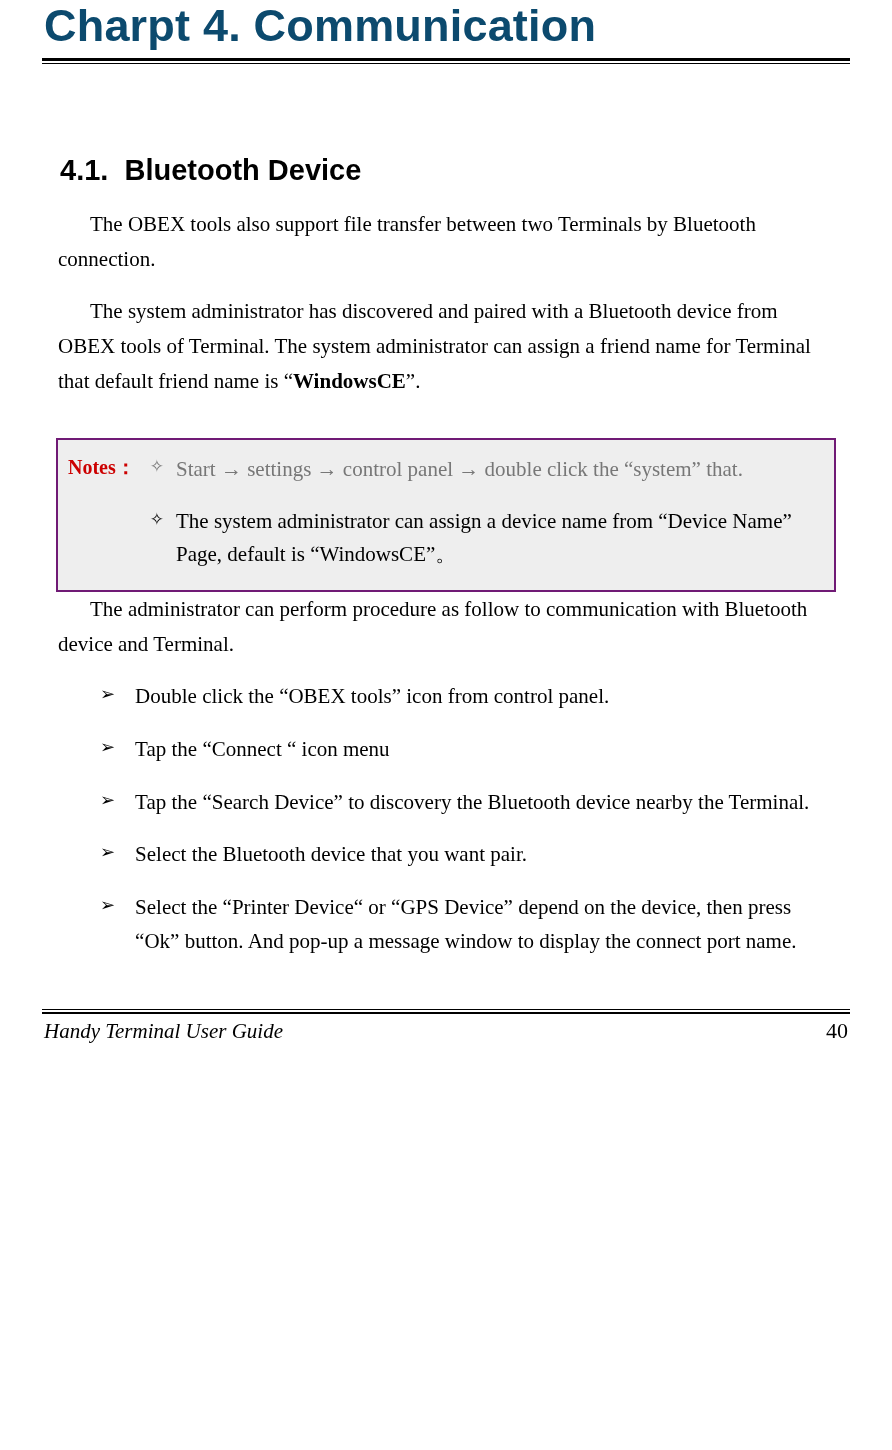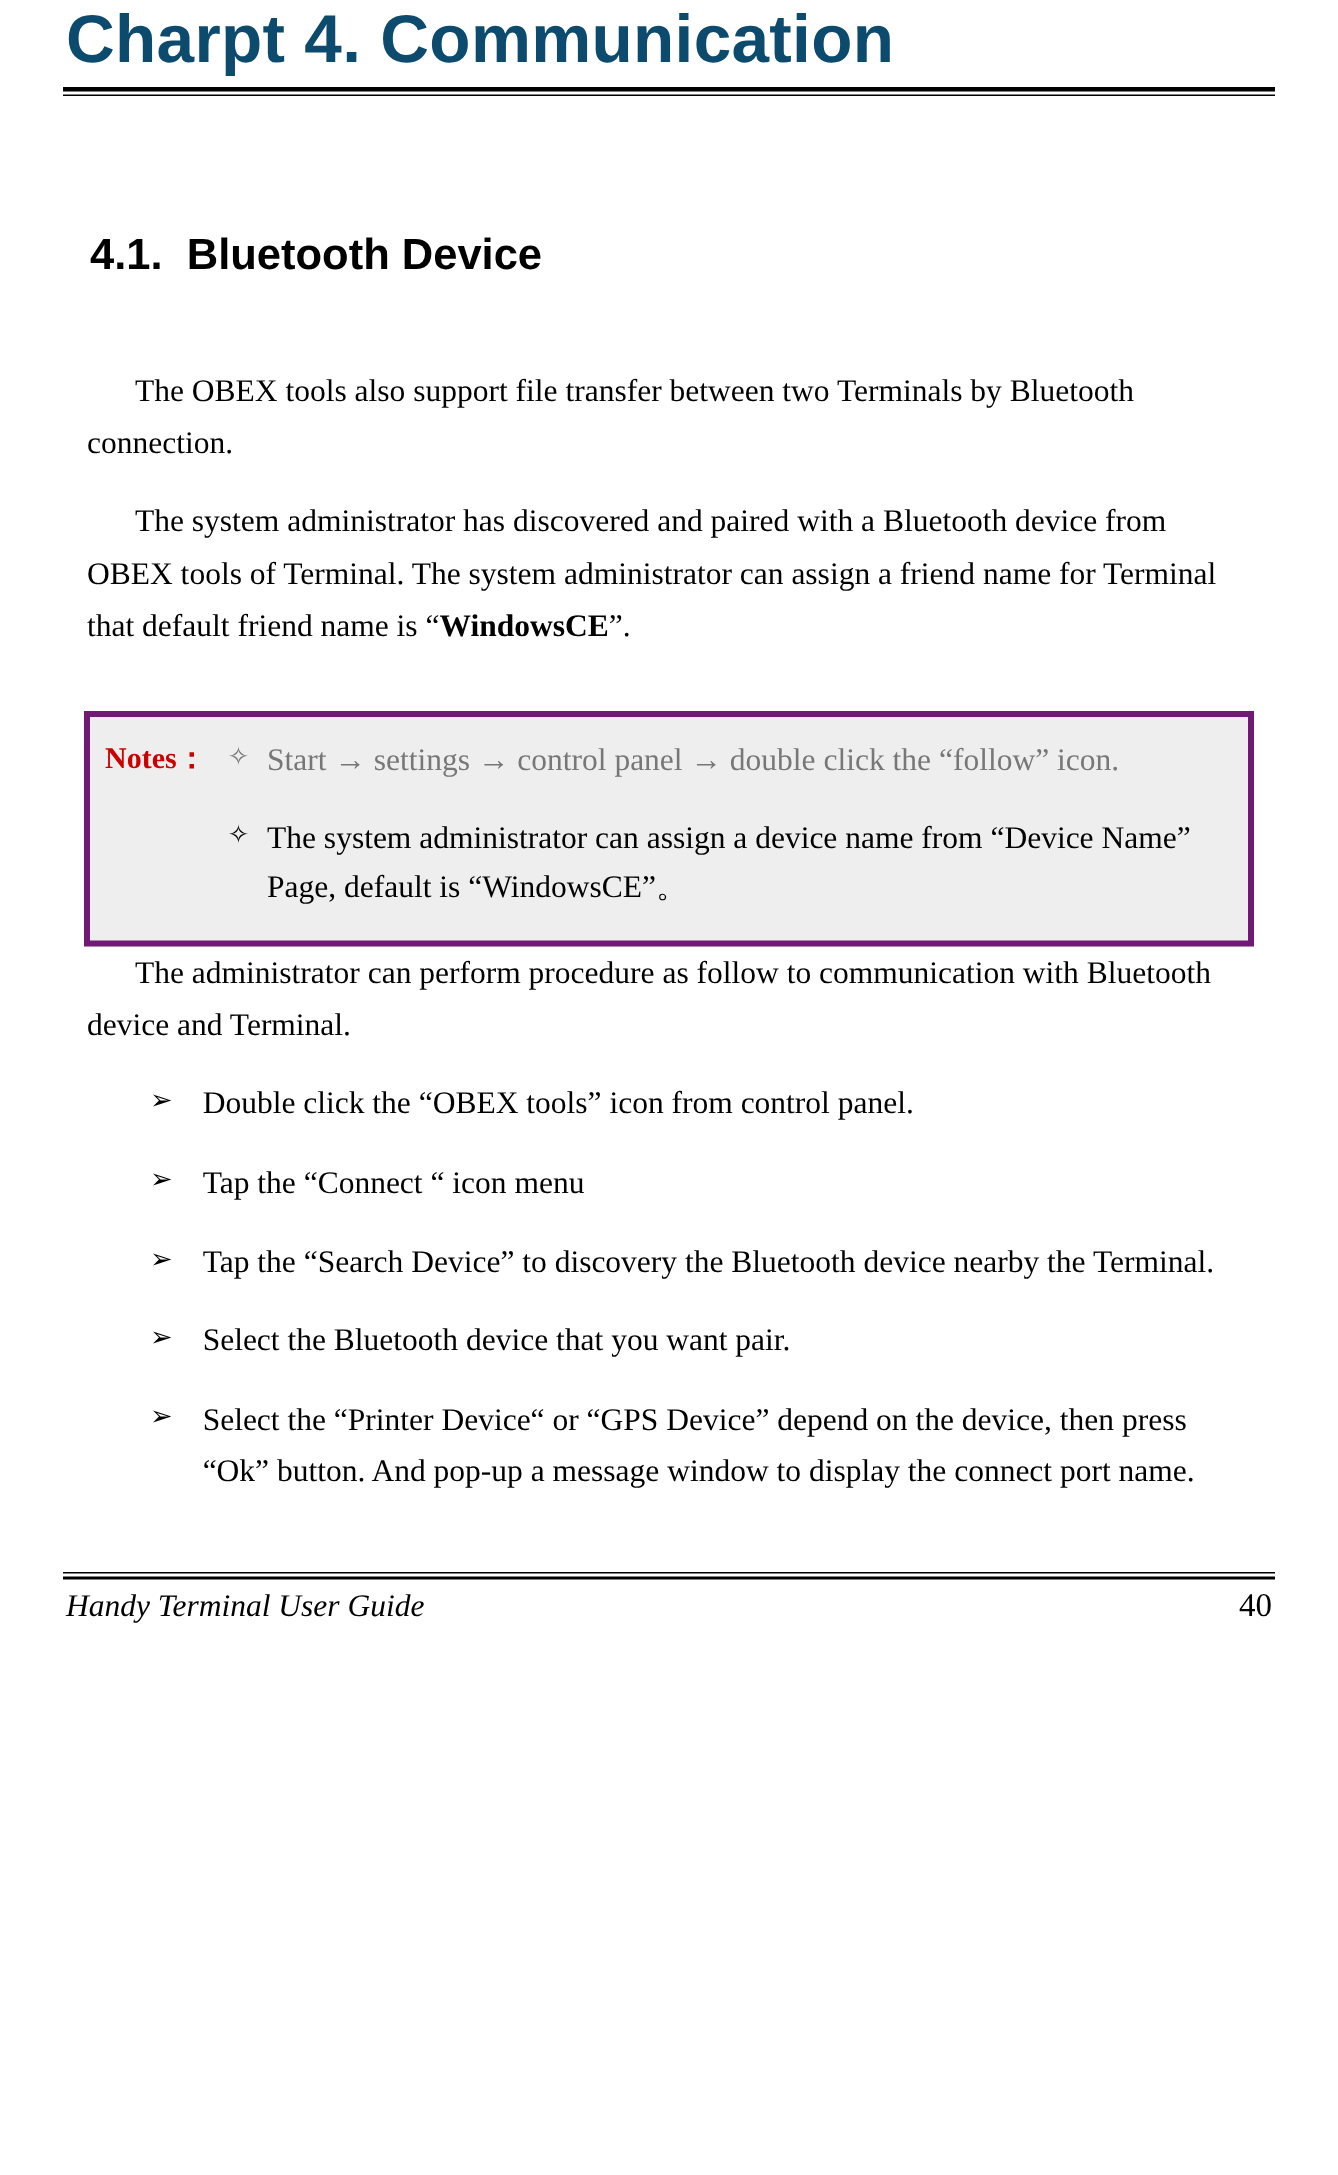--- a/index.html
+++ b/index.html
@@ -26,30 +26,30 @@
     border-top: 3px solid #000;
     border-bottom: 1px solid #000;
     height: 2px;
     margin: 0 0 90px 0;
   }
   .section-h2 {
     font-family: Arial, Helvetica, sans-serif;
     font-weight: bold;
     color: #000;
     font-size: 29px;
-    margin: 0 0 56px 18px;
+    margin: 0 0 20px 18px;
   }
   .para {
     font-size: 21px;
     line-height: 1.65;
     margin: 0 16px 18px 16px;
     text-indent: 32px;
   }
   .notes-box {
-    border: 4px solid #701a75;
+    border: 2px solid #701a75;
     background: #eee;
     margin: 40px 14px 0 14px;
     padding: 12px 10px 18px 10px;
     display: flex;
     gap: 6px;
     align-items: flex-start;
   }
   .notes-label {
     color: #cc0000;
     font-family: "Times New Roman", serif;
@@ -142,21 +142,21 @@
   <p class="para">
     <span>The system administrator has discovered and paired with a Bluetooth device from OBEX tools of Terminal. The system administrator can assign a friend name for Terminal that default friend name is “</span><b>WindowsCE</b><span>”.</span>
   </p>
 
   <div class="notes-box">
     <div class="notes-label">Notes：</div>
     <div class="notes-content">
       <div class="note-item">
         <span class="diamond-bullet gray">✧</span>
         <span class="note-text gray">
-          <span>Start </span><span class="arrow">→</span><span> settings </span><span class="arrow">→</span><span> control panel </span><span class="arrow">→</span><span> double click the “follow” icon.</span>
+          <span>Start </span><span class="arrow">→</span><span> settings </span><span class="arrow">→</span><span> control panel </span><span class="arrow">→</span><span> double click the “system” that.</span>
         </span>
       </div>
       <div class="note-item">
         <span class="diamond-bullet">✧</span>
         <span class="note-text">The system administrator can assign a device name from “Device Name” Page, default is “WindowsCE”。</span>
       </div>
     </div>
   </div>
 
 

